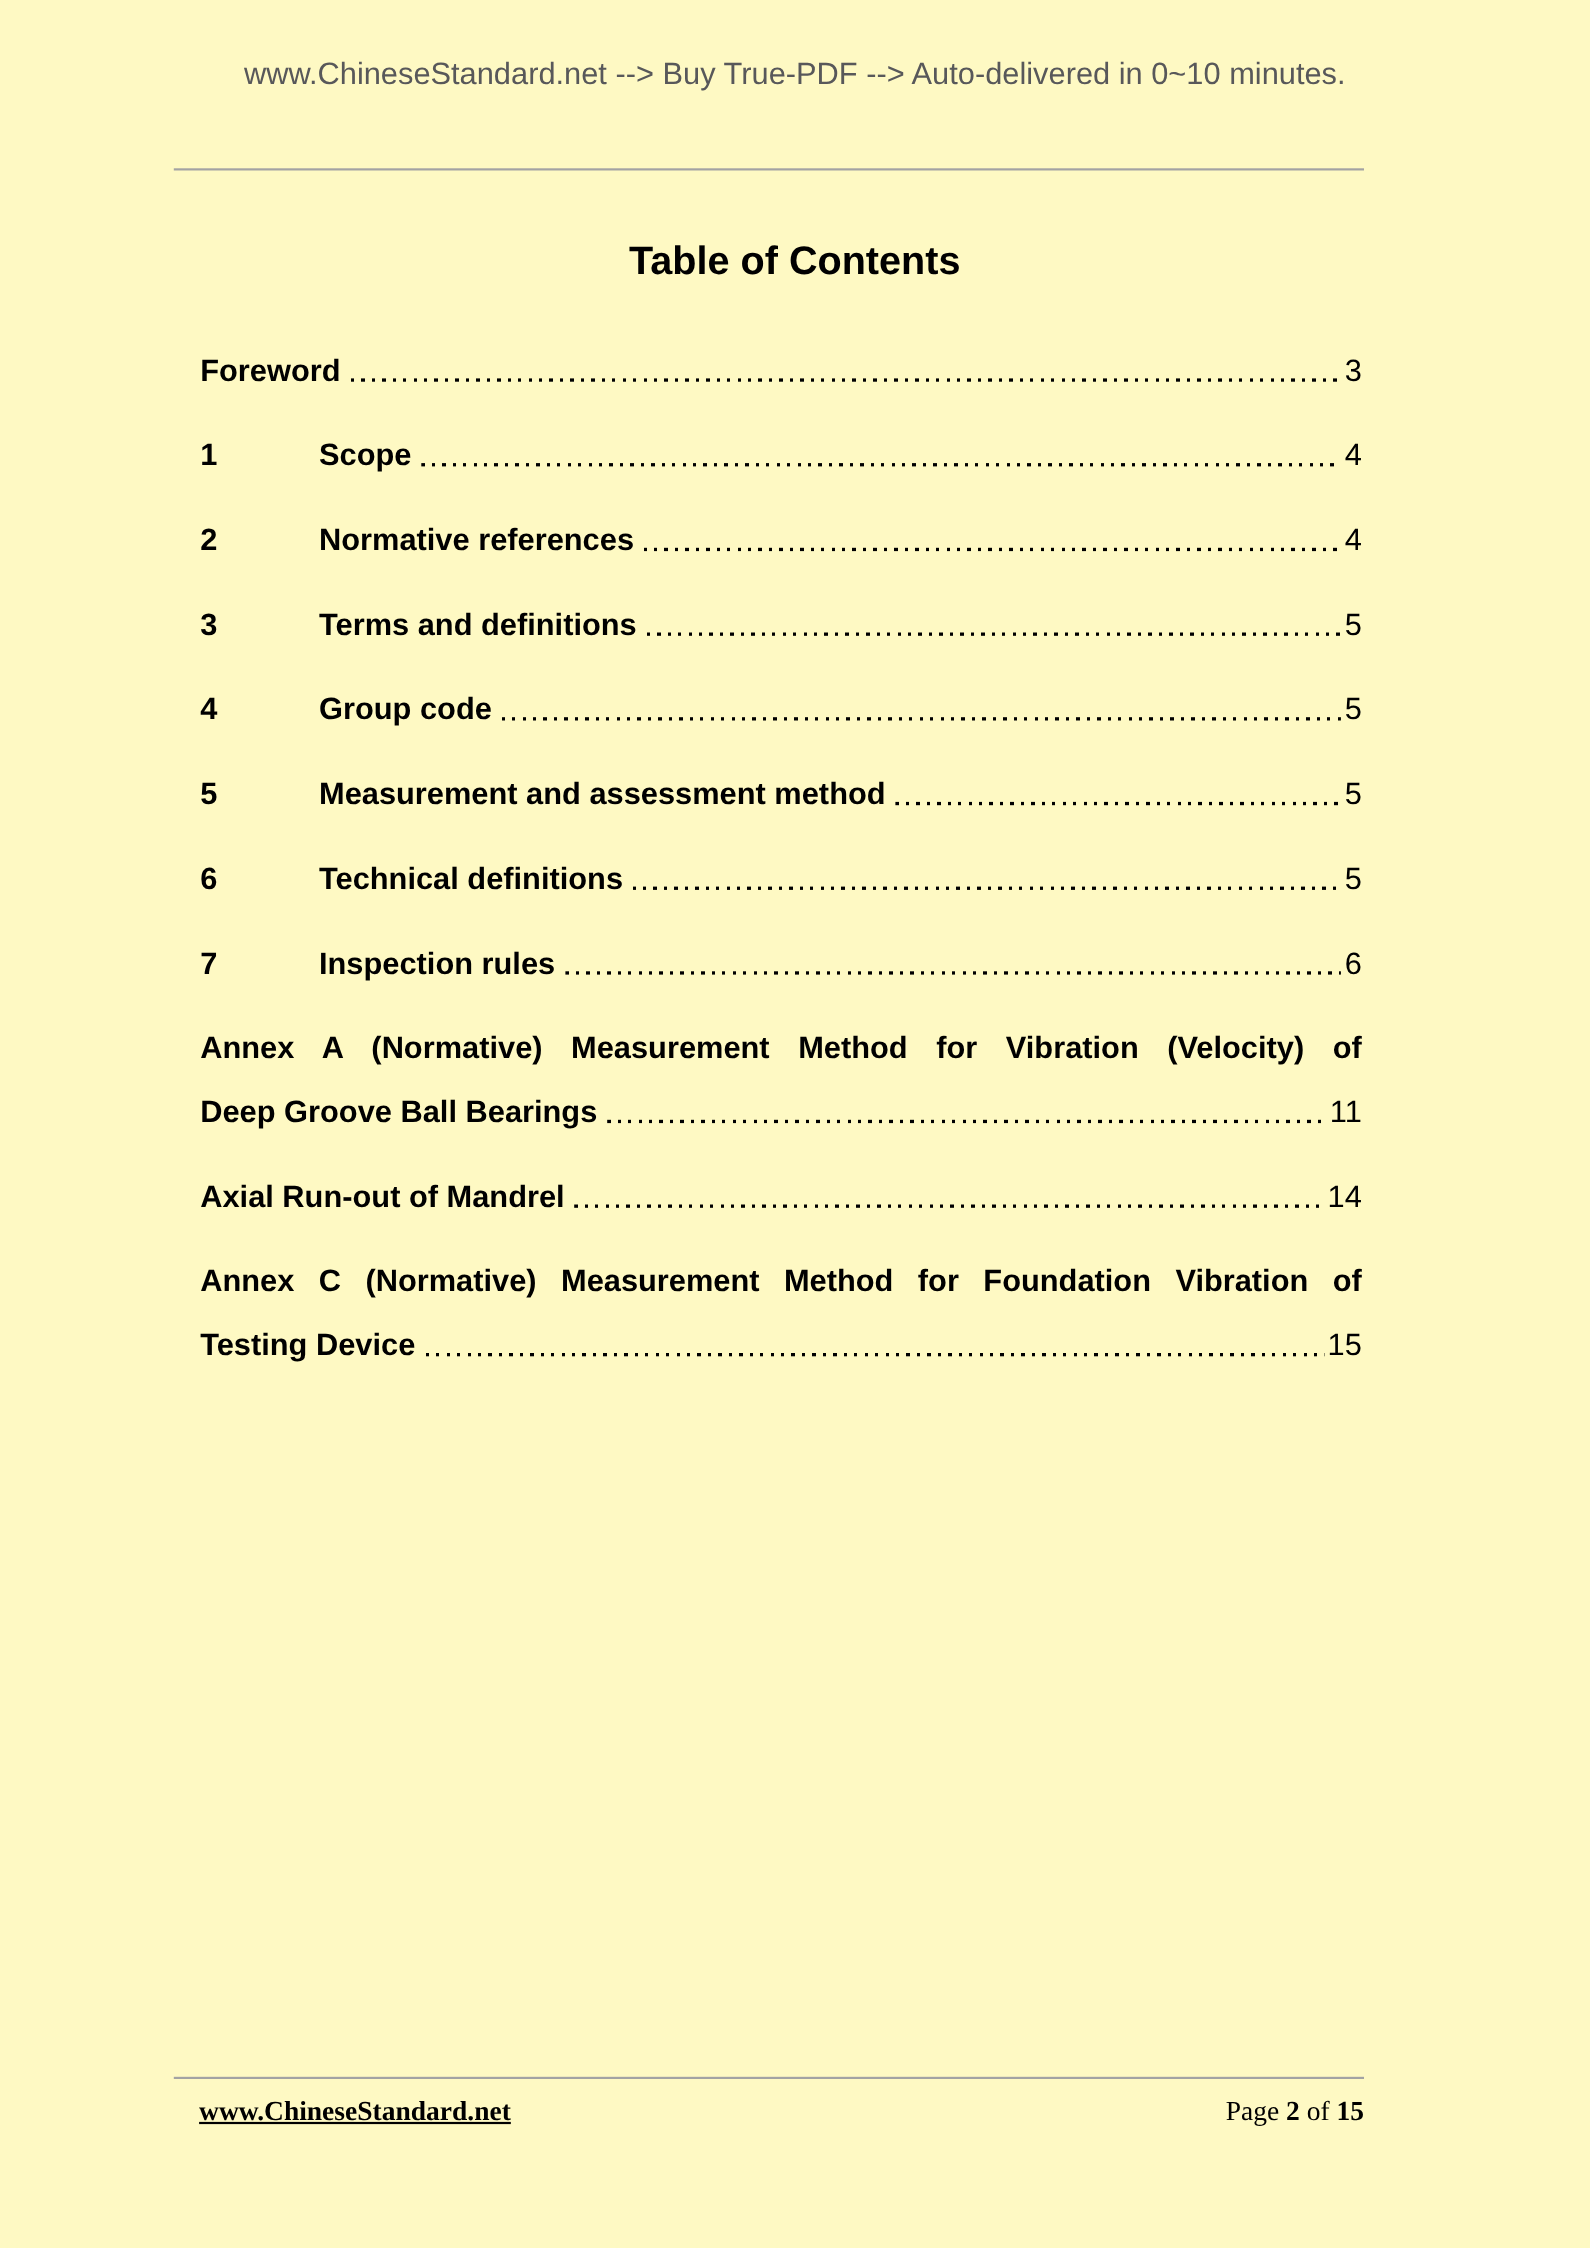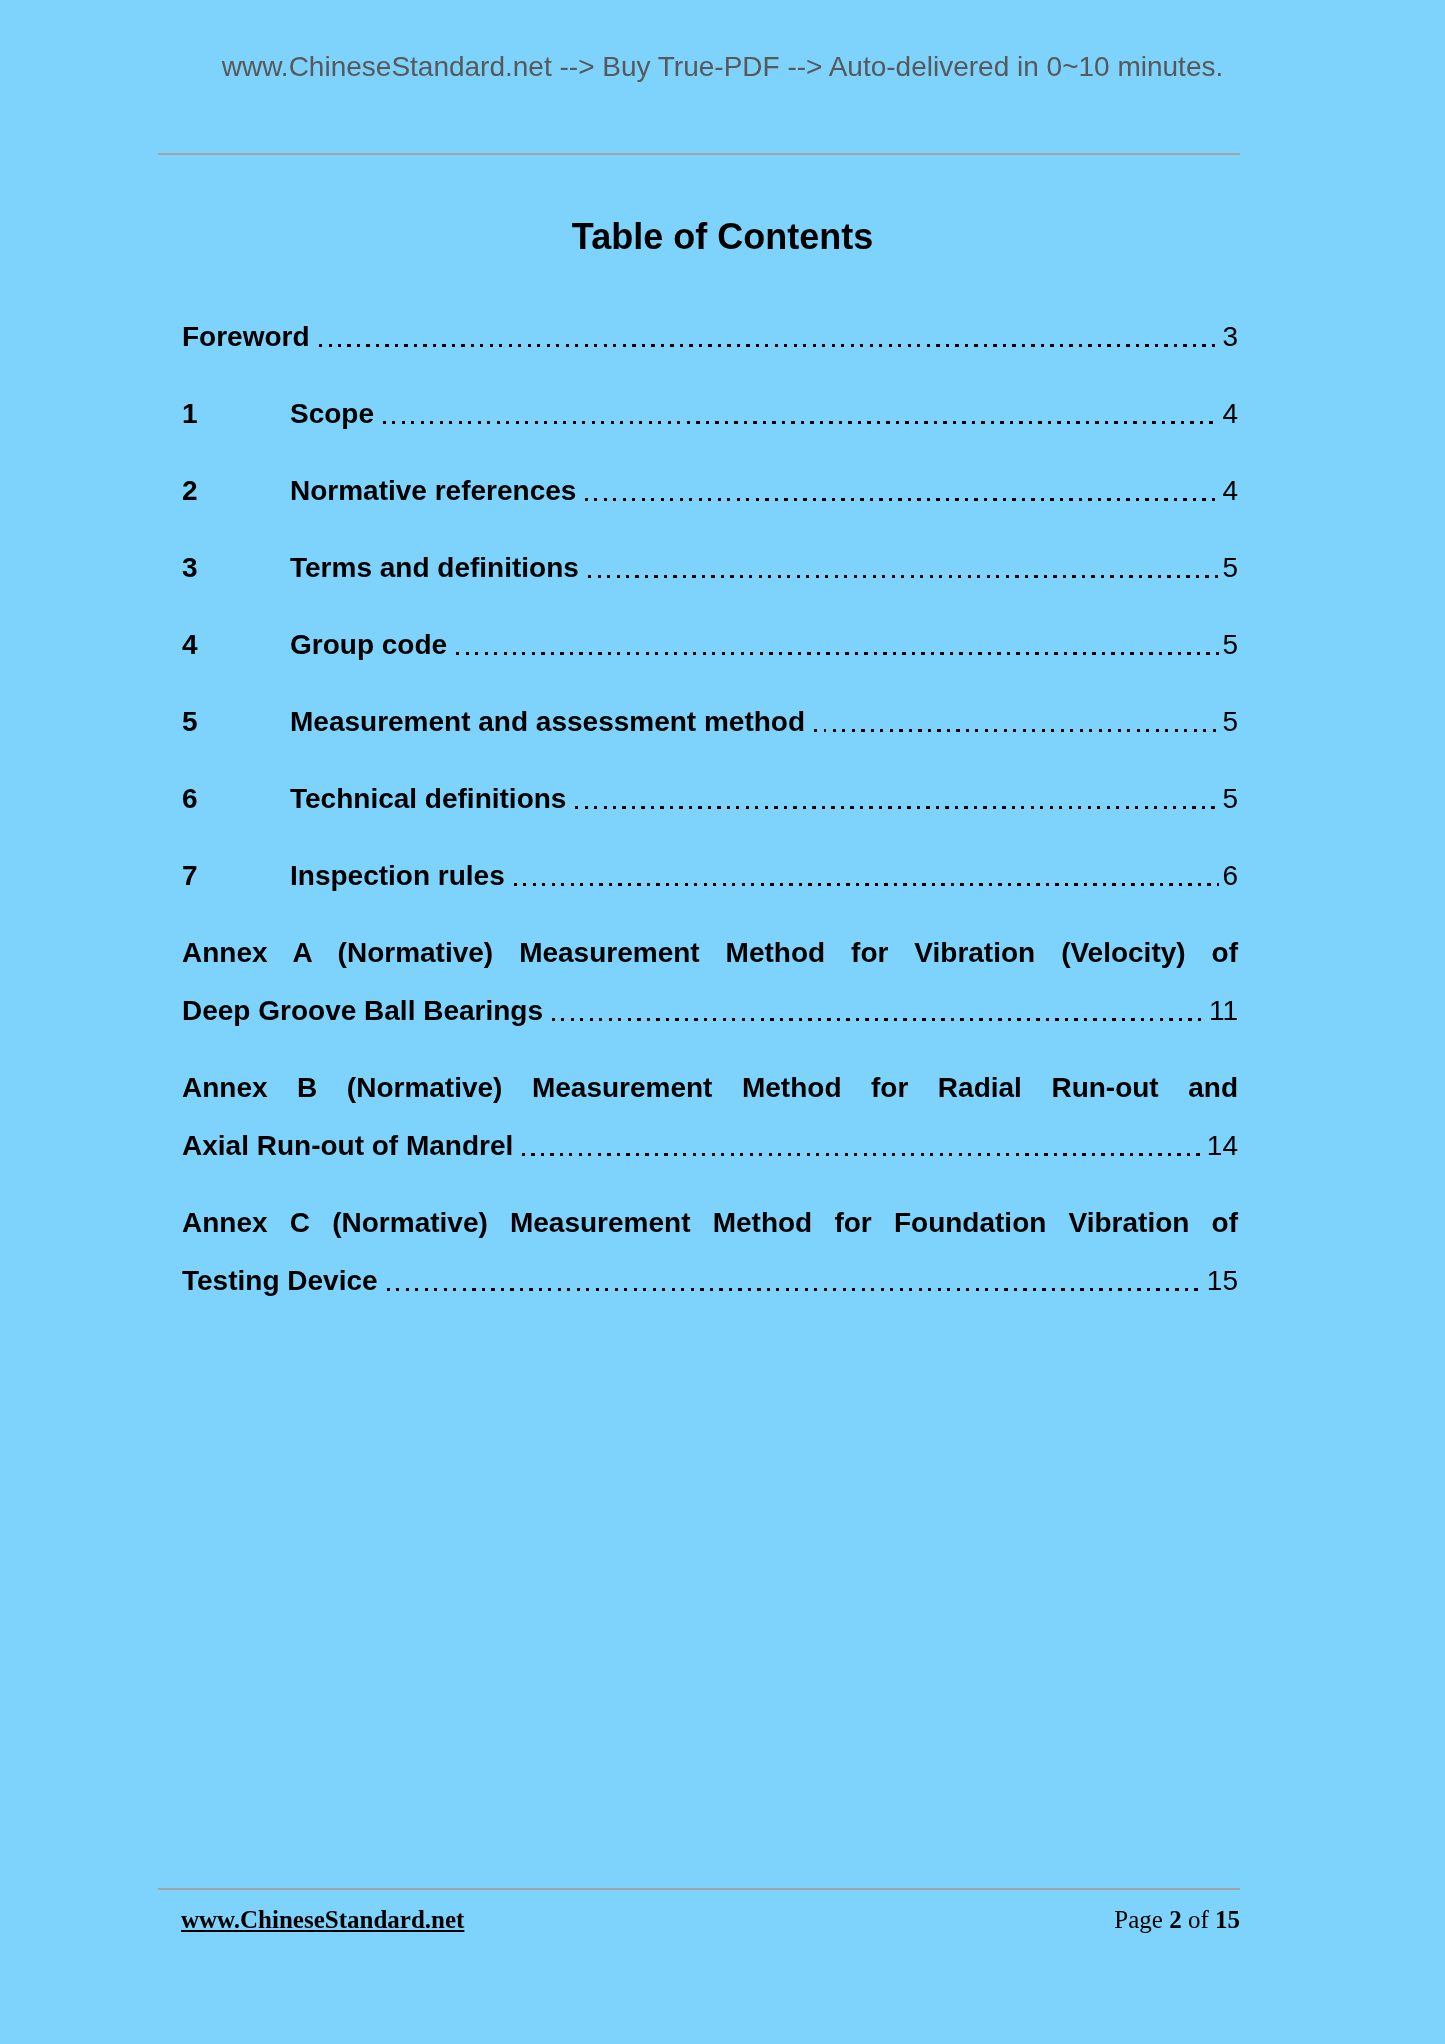--- a/index.html
+++ b/index.html
@@ -4,21 +4,21 @@
 <style>
   html, body {
     margin: 0;
     padding: 0;
     background: #ffffff;
   }
   .page {
     position: relative;
     width: 1445px;
     height: 2044px;
-    background: #7dd3fc;
+    background: #fef9c3;
     color: #000000;
     font-family: "Liberation Sans", sans-serif;
     overflow: hidden;
   }
 
   
   .promo-line {
     position: absolute;
     top: 50px;
     left: 0;
@@ -202,21 +202,20 @@
     <div class="toc-annex">
       <div class="annex-line1">Annex A (Normative) Measurement Method for Vibration (Velocity) of</div>
       <div class="toc-row">
         <span class="toc-label">Deep Groove Ball Bearings</span>
         <span class="leader"></span>
         <span class="toc-page">11</span>
       </div>
     </div>
 
     <div class="toc-annex">
-      <div class="annex-line1">Annex B (Normative) Measurement Method for Radial Run-out and</div>
       <div class="toc-row">
         <span class="toc-label">Axial Run-out of Mandrel</span>
         <span class="leader"></span>
         <span class="toc-page">14</span>
       </div>
     </div>
 
     <div class="toc-annex">
       <div class="annex-line1">Annex C (Normative) Measurement Method for Foundation Vibration of</div>
       <div class="toc-row">

